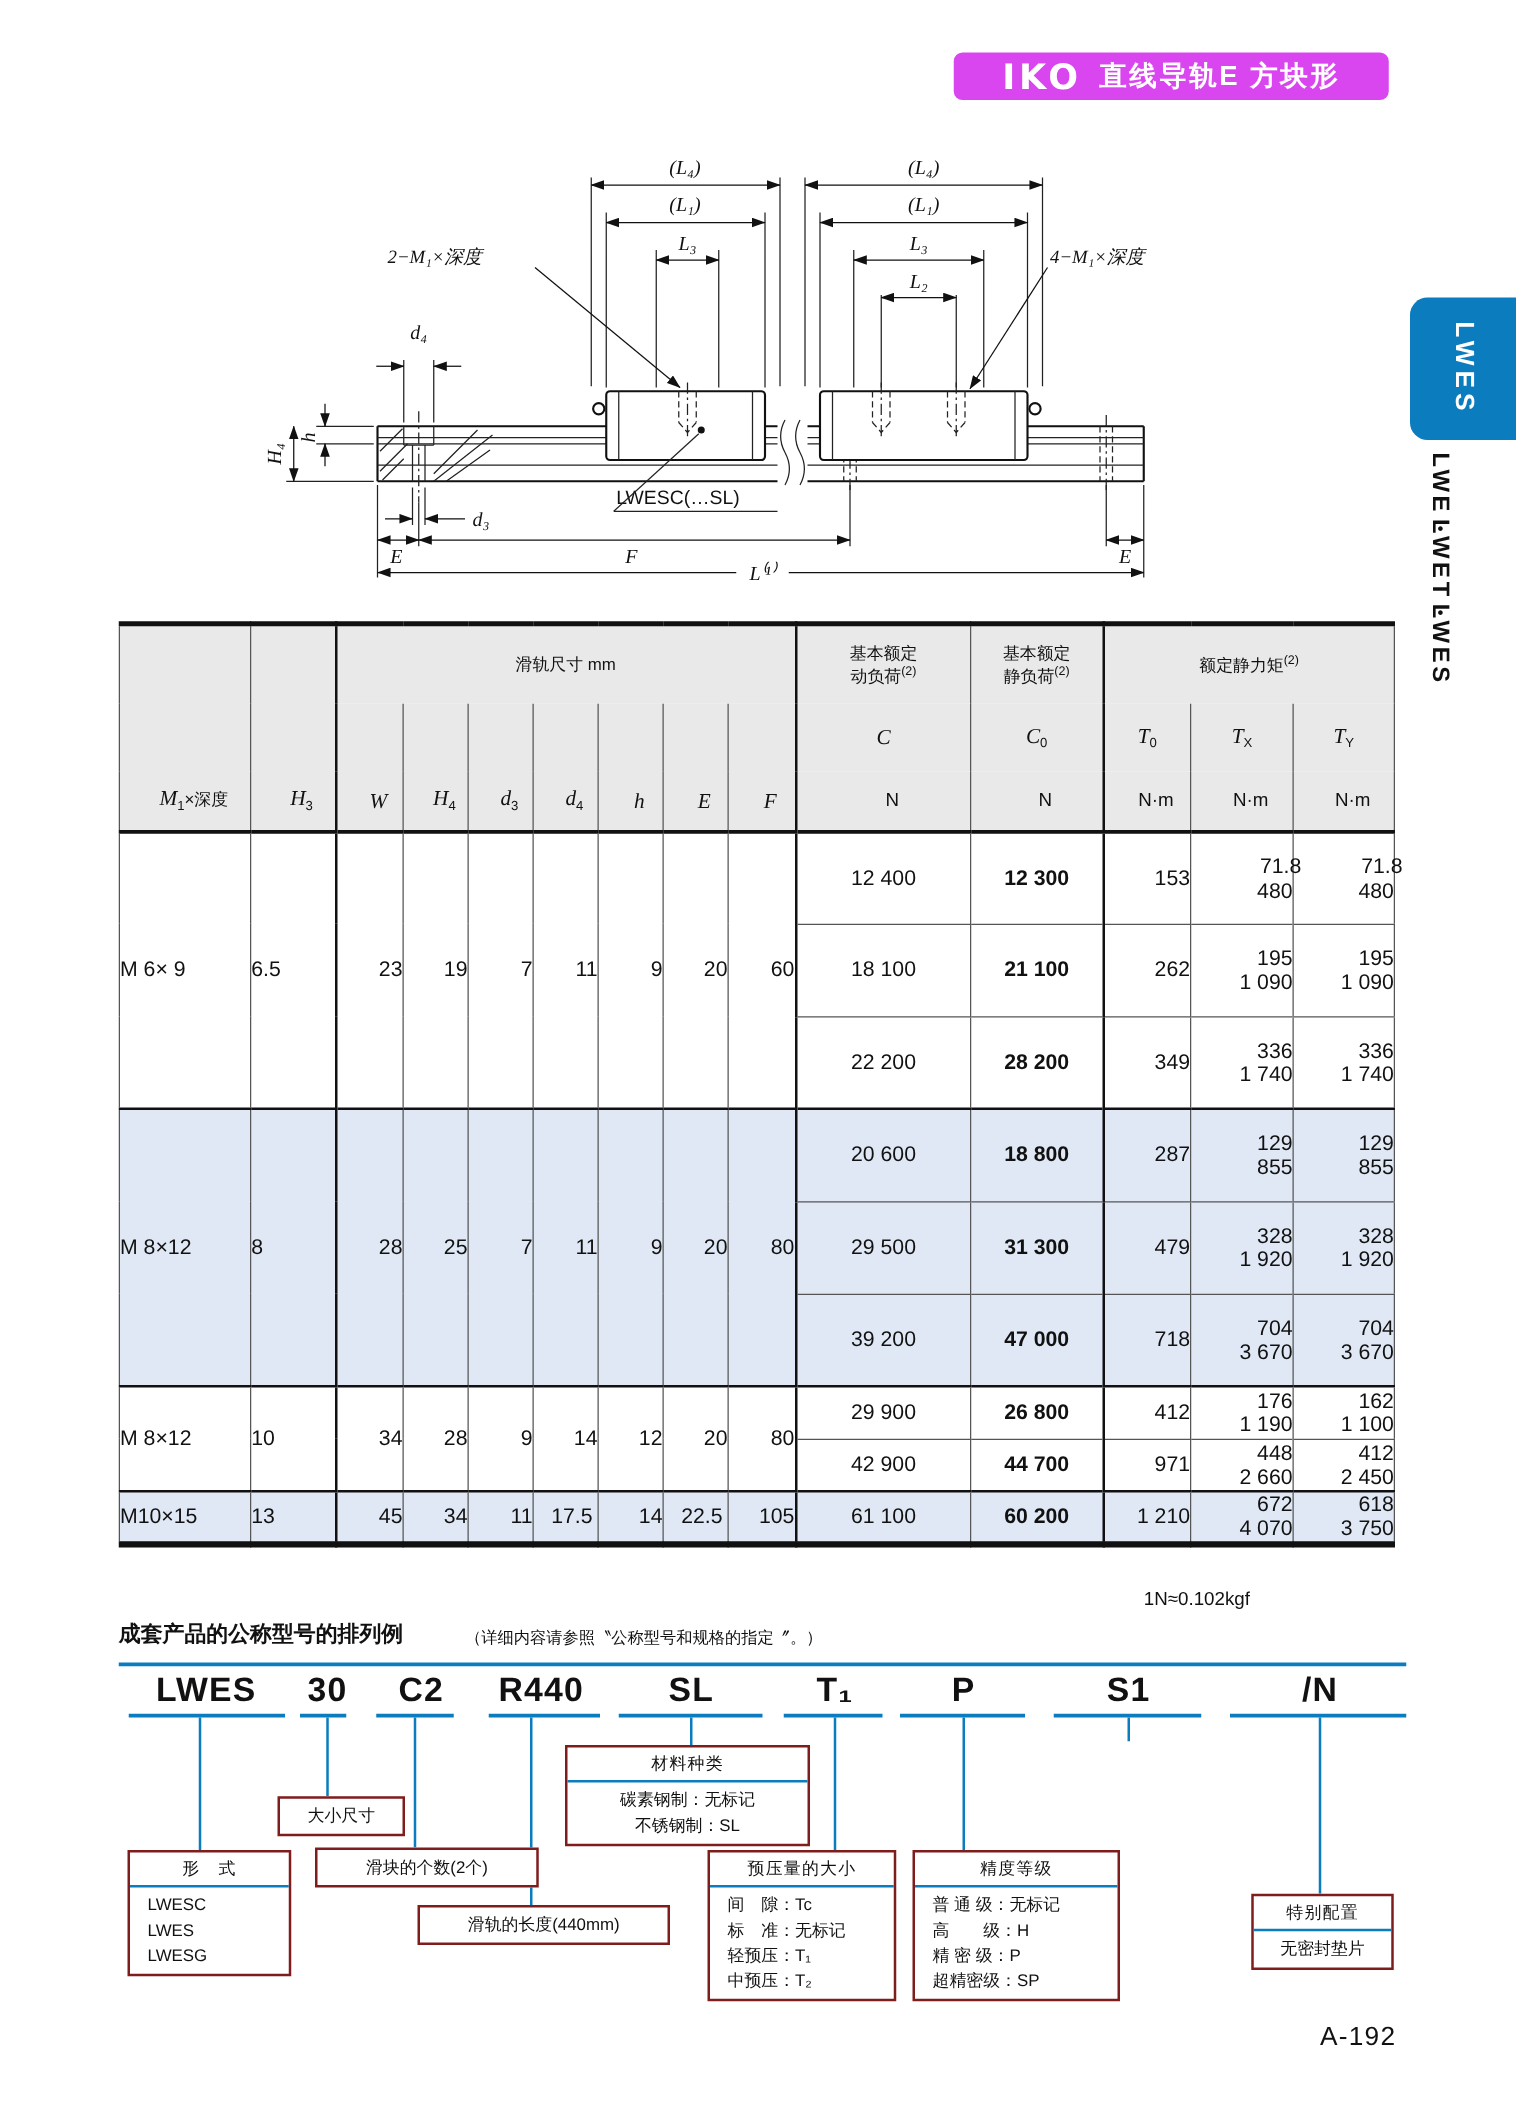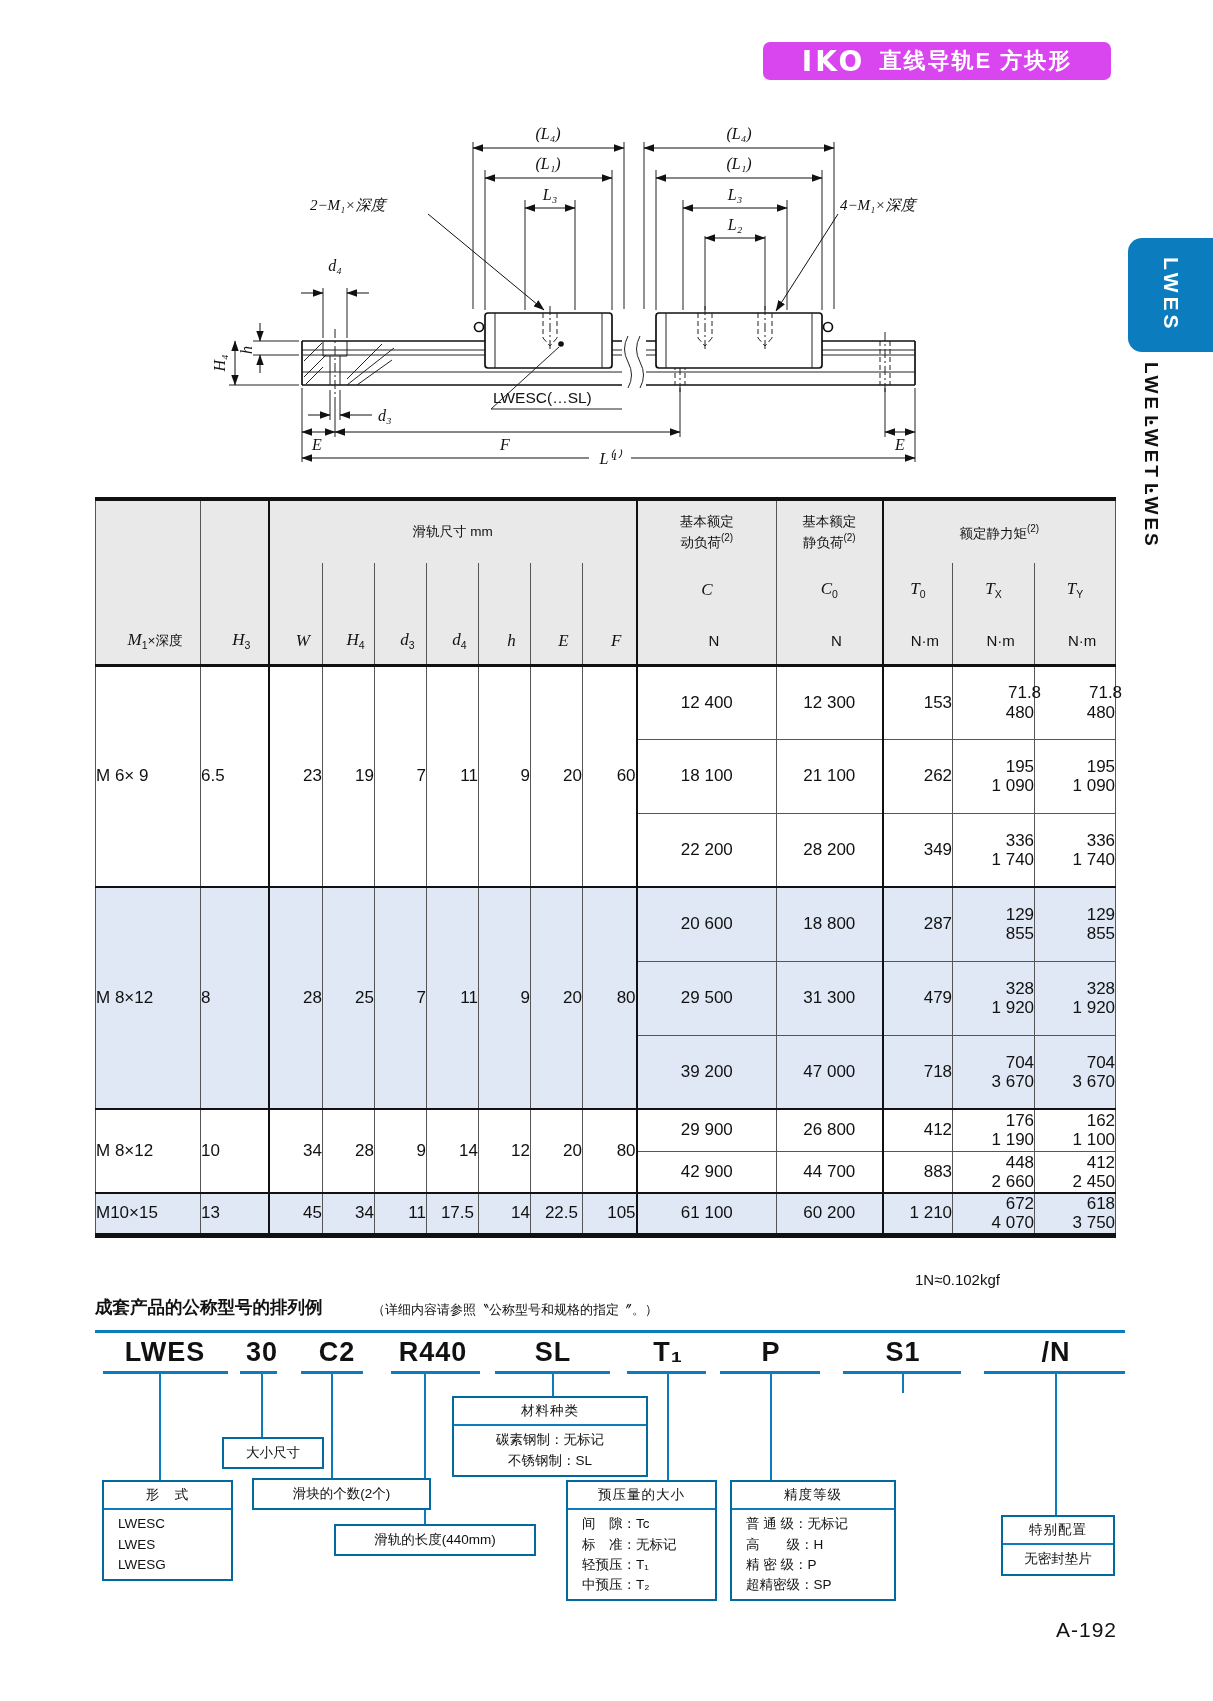--- a/index.html
+++ b/index.html
@@ -50,36 +50,36 @@
   .spec tr.gstart td{border-top:2.2px solid #111;}
   .spec tr:not(.gstart) td{border-top:1px solid #555;}
   .spec tr.shade td{background:#dfe8f4;}
   .c-m1{text-align:left;padding-left:10px;white-space:pre;border-left:none!important;}
   .c-h3{text-align:left;padding-left:9px;}
   .c-w,.c-h4,.c-d3,.c-d4,.c-h,.c-e{text-align:right;padding-right:16px;}
   .c-f{text-align:right;padding-right:9px;}
   td.dec{padding-right:4px;}
   .c-w{border-left:2.5px solid #111!important;}
   .c-c{border-left:2.5px solid #111!important;text-align:center;}
-  .c-c0{text-align:center;}
+  .c-c0{text-align:center;font-weight:bold;}
   .c-t0{border-left:2.5px solid #111!important;text-align:right;padding-right:14px;}
   .c-tx,.c-ty{text-align:right;padding-right:6px;font-size:16.5px;line-height:1.12;}
   .c-tx span,.c-ty span{display:block;}
   .c-tx span.ovr,.c-ty span.ovr{margin-right:-7px;}
 
   .note{position:absolute;left:915px;top:1271px;width:200px;text-align:left;font-size:15px;}
 
   
   .dtitle{position:absolute;left:95px;top:1295px;font-size:17.5px;font-weight:bold;}
   .dsub{position:absolute;left:372px;top:1301px;font-size:13px;}
   .drule{position:absolute;left:95px;top:1330px;width:1030px;height:2.5px;background:#0b7cbe;}
   .dcode{position:absolute;top:1337px;transform:translateX(-50%);font-size:27px;font-weight:bold;letter-spacing:1px;white-space:nowrap;}
   .dline{position:absolute;top:1371px;height:3px;background:#0b7cbe;}
   .dconn{position:absolute;width:2px;background:#0b7cbe;}
-  .dbox{position:absolute;border:2px solid #0369a1;background:#fff;font-size:13.5px;line-height:1.5;}
+  .dbox{position:absolute;border:2px solid #7f1d1d;background:#fff;font-size:13.5px;line-height:1.5;}
   .dbox-h{border-bottom:2px solid #0b7cbe;text-align:center;padding:3px 4px;letter-spacing:1px;}
   .dbox-c{padding:4px 8px;text-align:center;}
   .dbox-c.left{text-align:left;padding-left:14px;}
   .dbox.single{padding:4px 6px;text-align:center;}
 
   .pagenum{position:absolute;left:1056px;top:1618px;font-size:21px;letter-spacing:1px;}
 </style>
 </head>
 <body>
 
@@ -351,21 +351,21 @@
             <span>1 190</span>
           </td>
           <td class="c-ty">
             <span>162</span>
             <span>1 100</span>
           </td>
         </tr>
         <tr class="" style="height: 42px;">
           <td class="c-c">42 900</td>
           <td class="c-c0">44 700</td>
-          <td class="c-t0">883</td>
+          <td class="c-t0">971</td>
           <td class="c-tx">
             <span>448</span>
             <span>2 660</span>
           </td>
           <td class="c-ty">
             <span>412</span>
             <span>2 450</span>
           </td>
         </tr>
         <tr class="shade gstart" style="height: 42px;">

